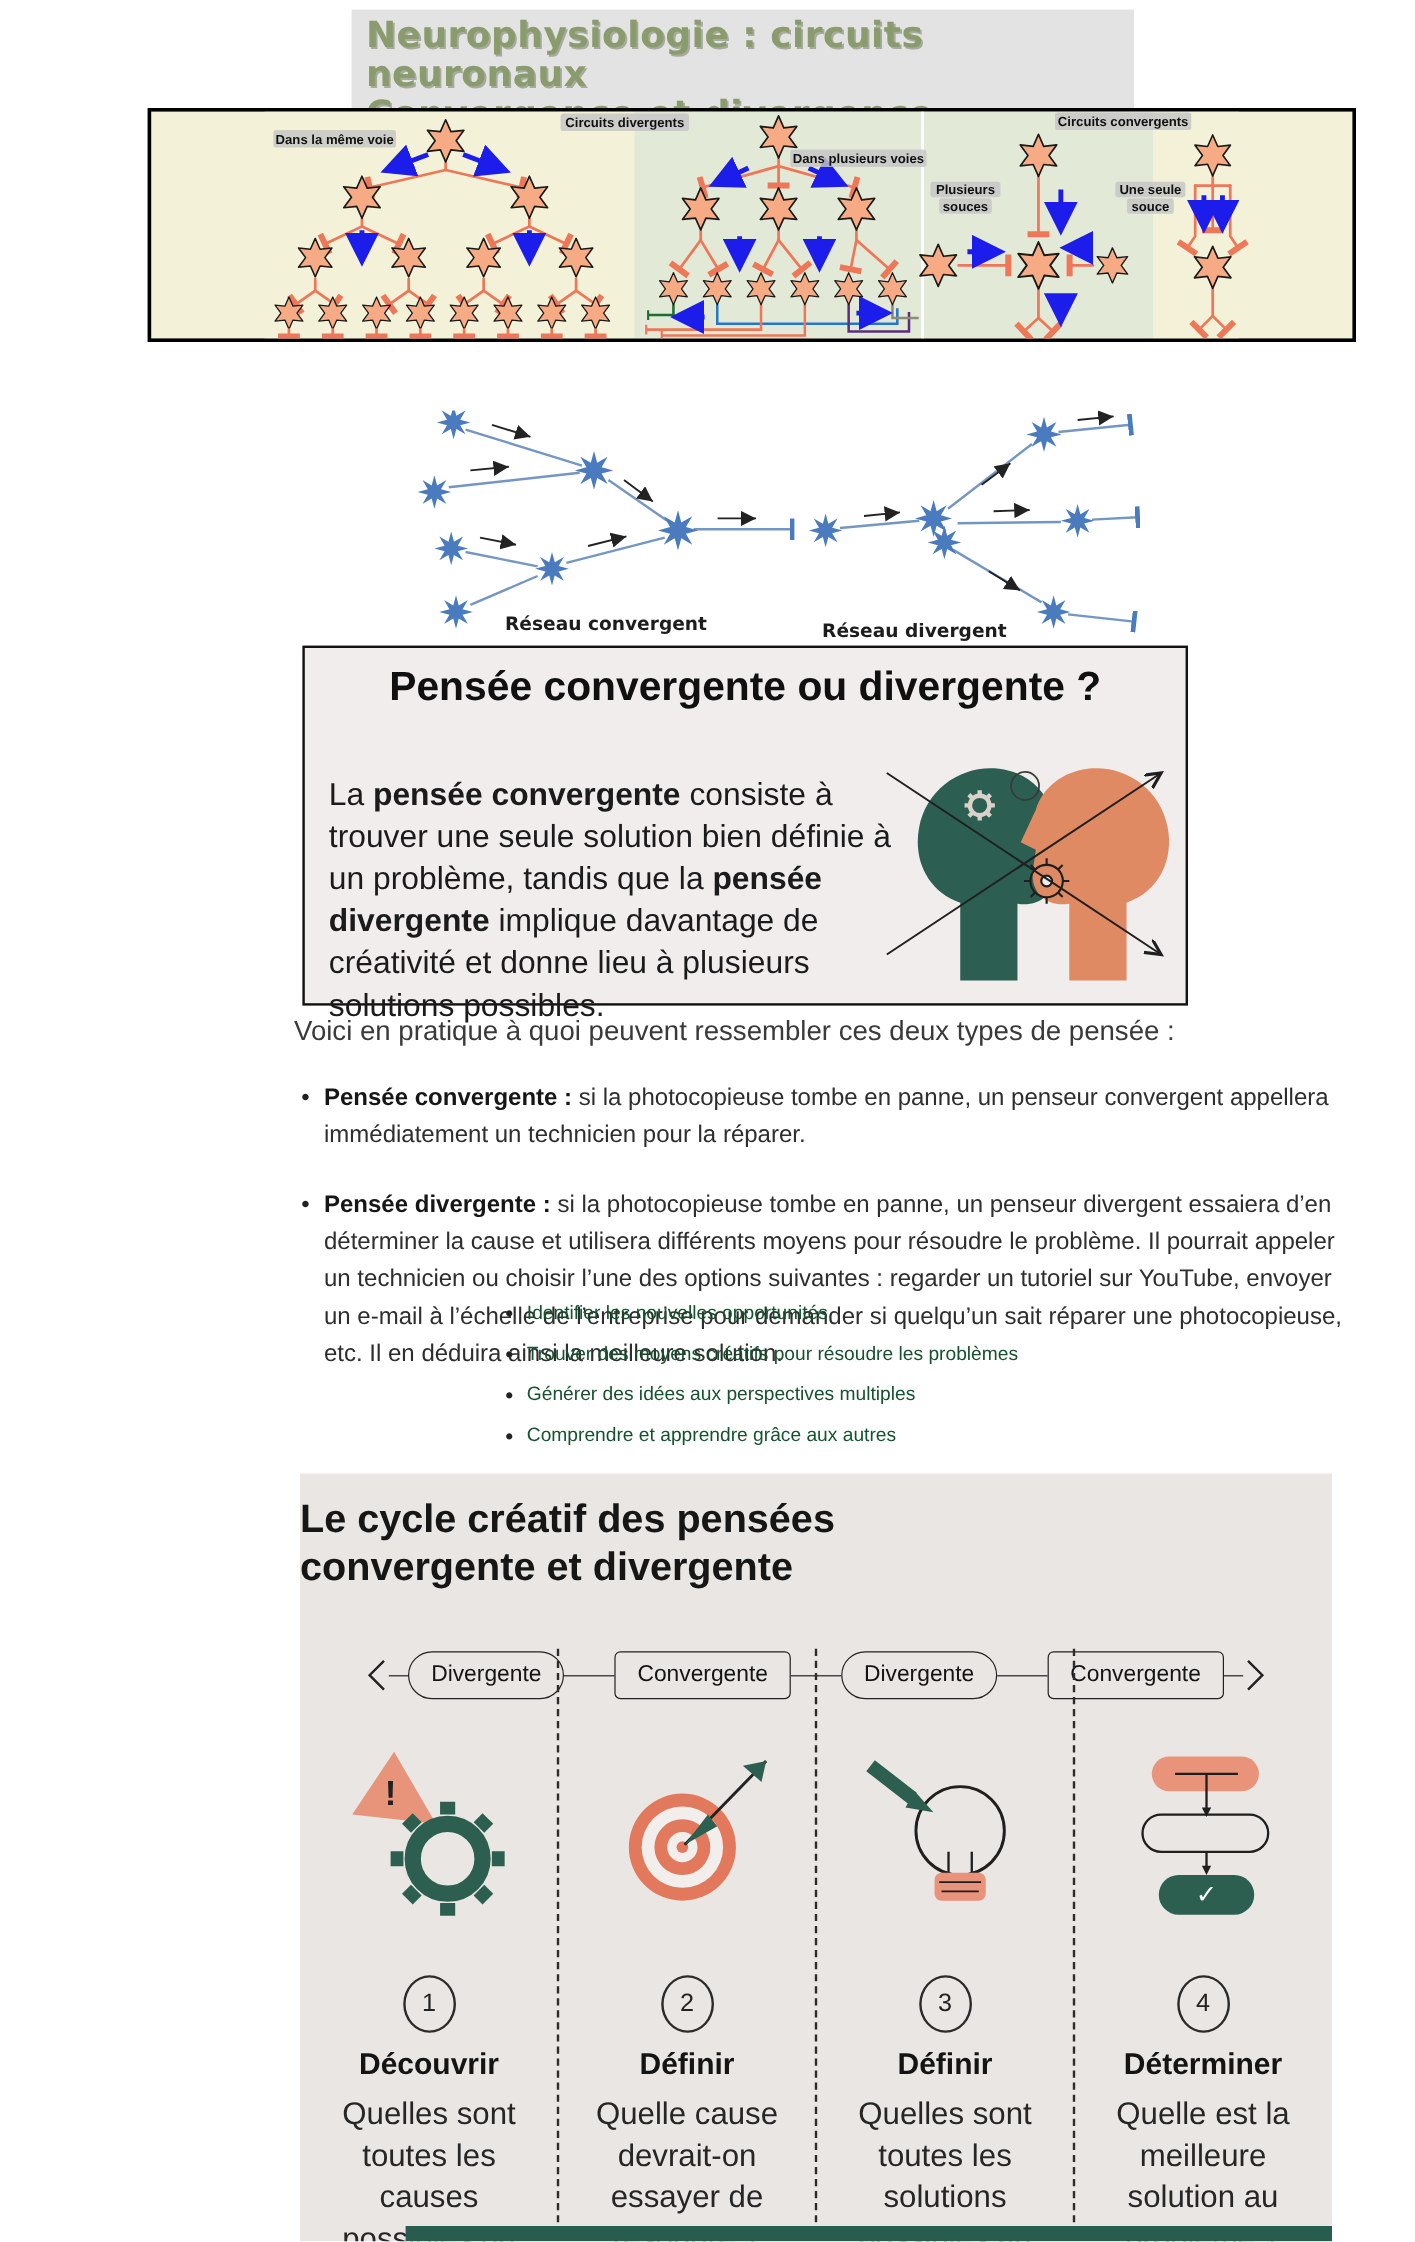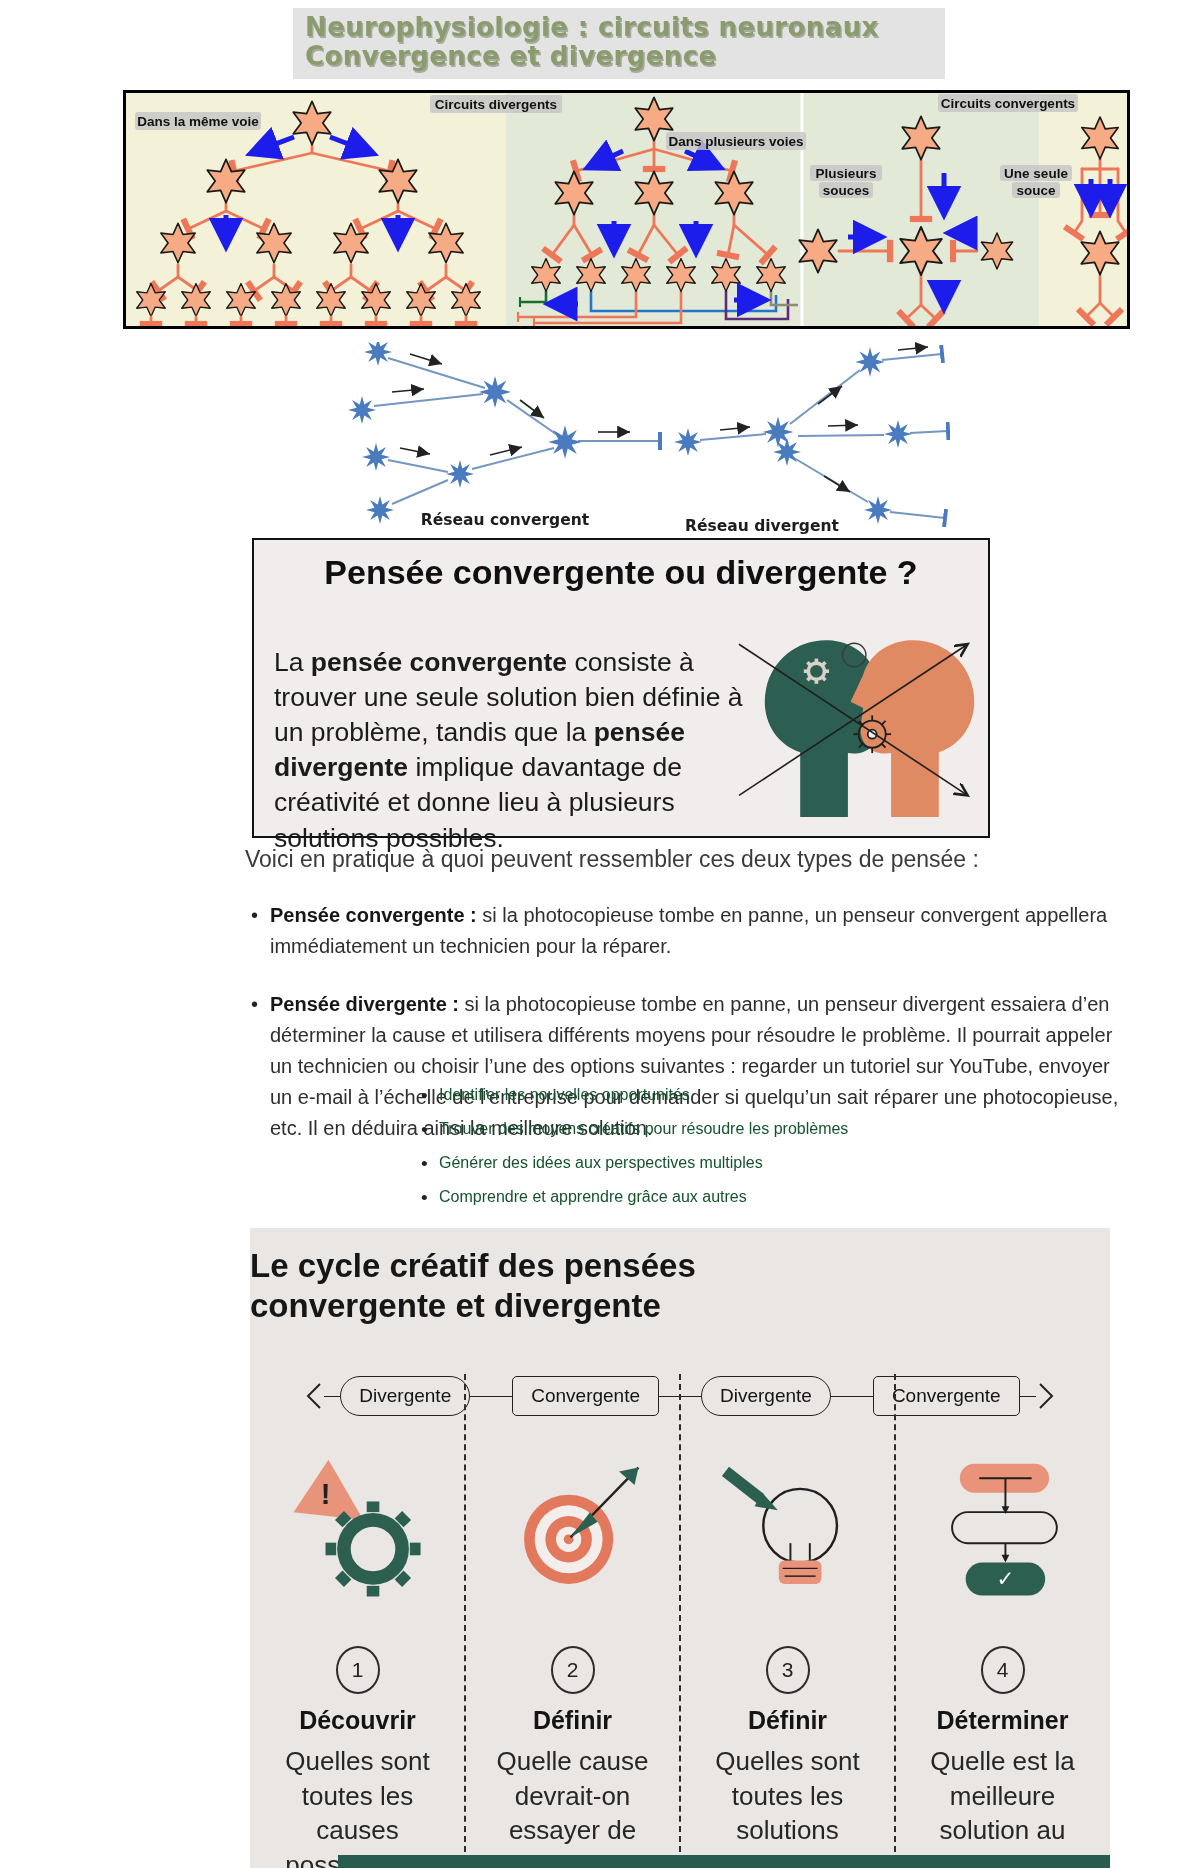--- a/index.html
+++ b/index.html
@@ -2,26 +2,26 @@
 <html><head>
 <meta charset="utf-8">
 <style>
   html,body{margin:0;padding:0;background:#fff;}
   .page{position:relative;width:1179px;height:1868px;background:#ffffff;
         font-family:"Liberation Sans",sans-serif;overflow:hidden;}
 
   
   .main-title{position:absolute;left:293px;top:8px;width:628px;background:#e3e3e3;
               padding:5px 12px 9px 12px;
-              font-family:"DejaVu Sans",sans-serif;font-weight:bold;font-size:26px;
+              font-family:"DejaVu Sans",sans-serif;font-weight:bold;font-size:30px;
               line-height:1.1;color:#8a9c6d;letter-spacing:.4px;
               text-shadow:1.5px 1.5px 0 rgba(90,102,70,.45);}
 
   
-  .circuit-panel{position:absolute;left:123px;top:90px;width:1007px;height:239px;
+  .circuit-panel{position:absolute;left:123px;top:90px;width:1007px;height:195px;
                  border:3px solid #000;box-sizing:border-box;background:#f4f1d9;}
   .circuit-panel svg{display:block;width:100%;height:100%;}
   .cstar{fill:#f7ab85;stroke:#1a1a1a;stroke-width:2.4px;stroke-linejoin:round;}
   .slnk{stroke:#ee7757;stroke-width:2.8px;fill:none;stroke-linecap:round;}
   .barw{stroke:#1c1ceb;stroke-width:5px;fill:none;}
   .lbl{font-family:"Liberation Sans",sans-serif;font-size:13.5px;font-weight:bold;fill:#111;}
   .lblbg{fill:#c6c6c6;opacity:.82;}
 
   
   .network-svg{position:absolute;left:330px;top:342px;width:620px;height:205px;}

